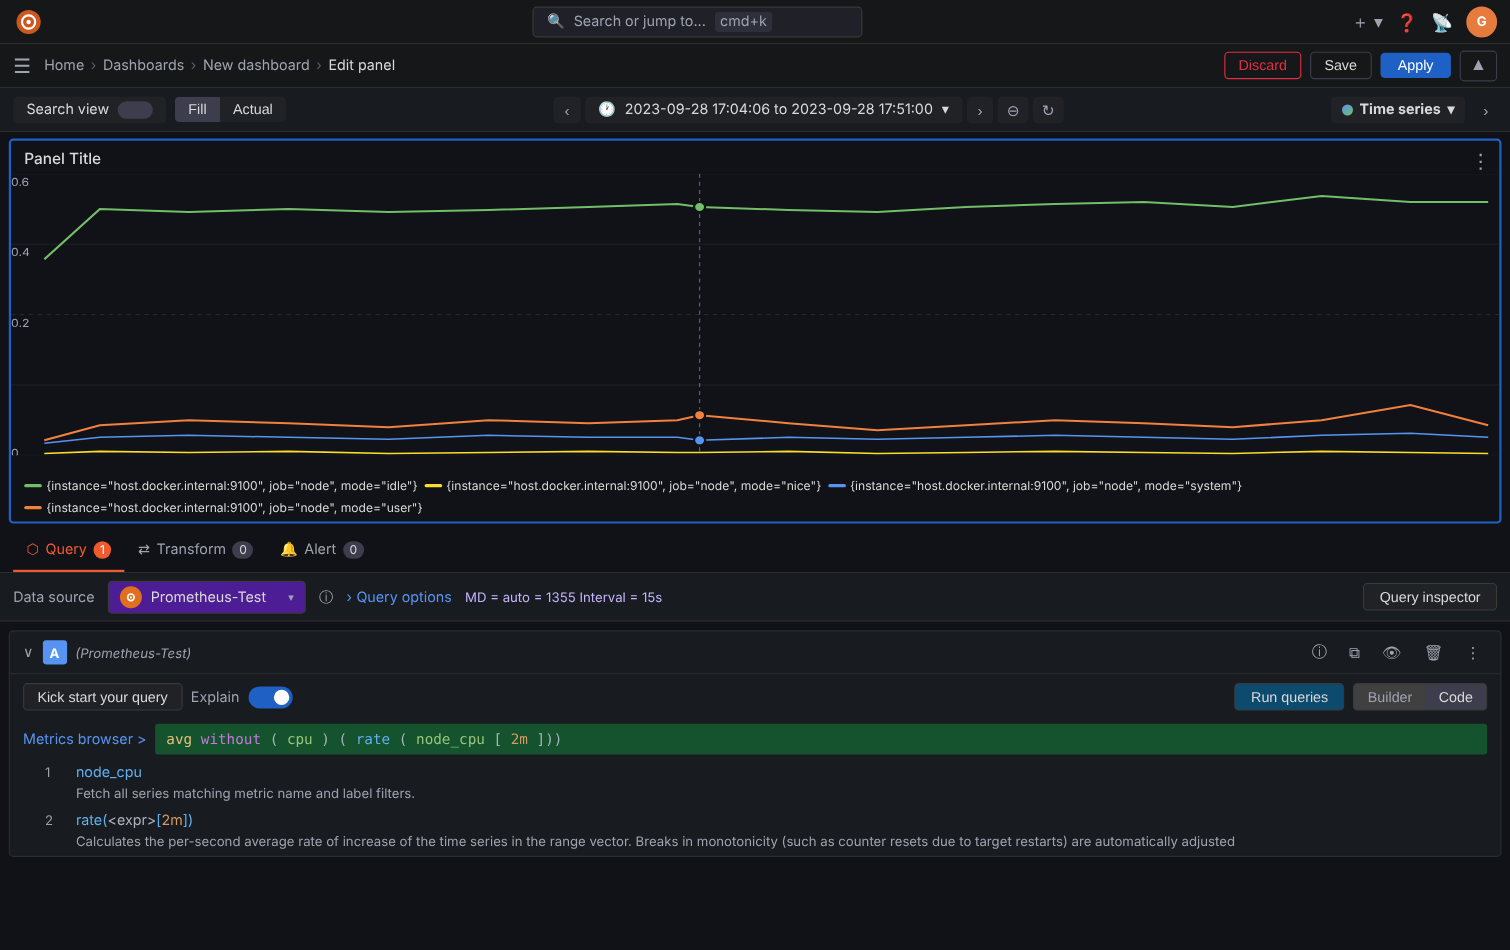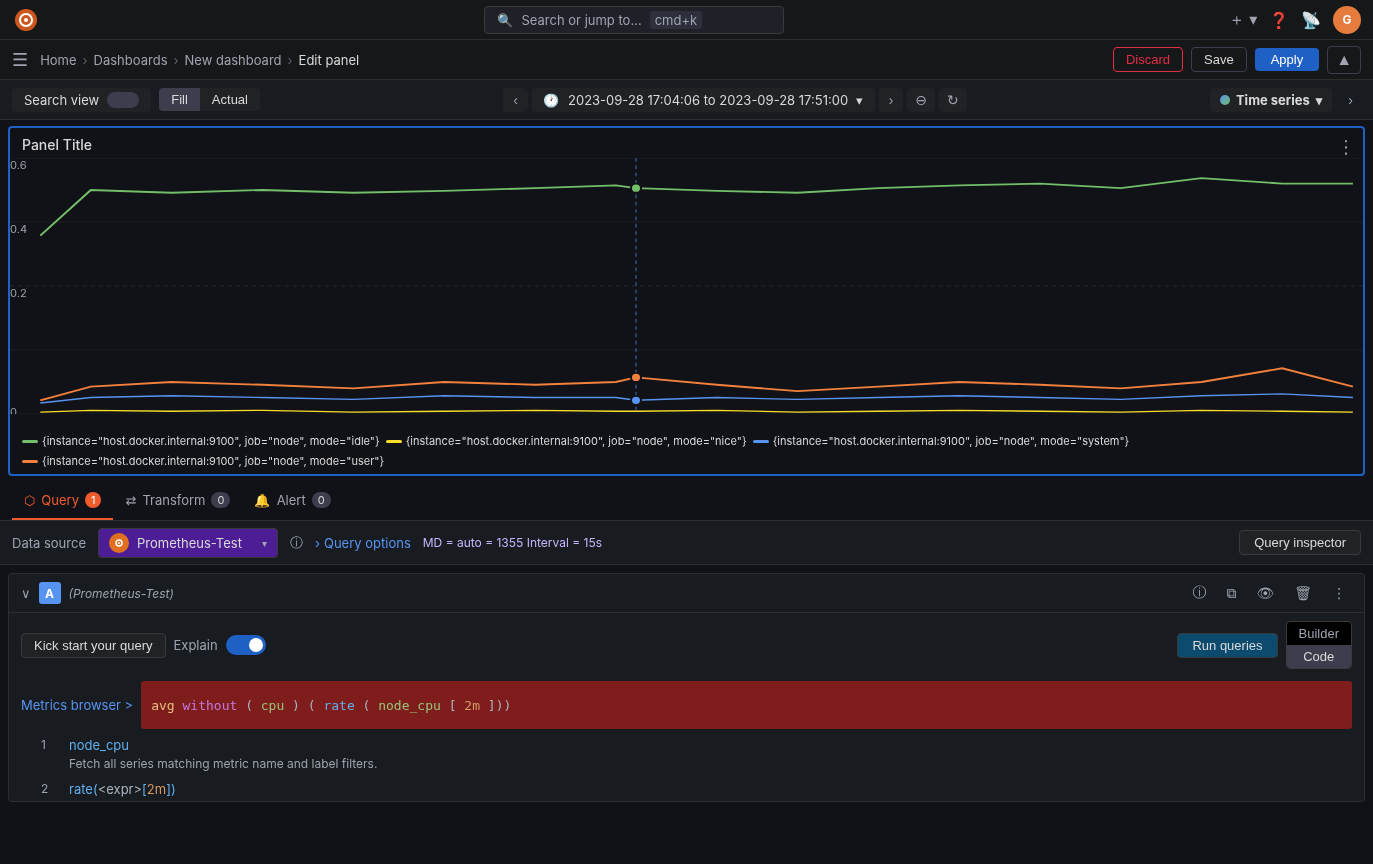--- a/index.html
+++ b/index.html
@@ -103,21 +103,21 @@
     .query-ds-label { color: #9fa3b0; font-style: italic; font-size: 12px; }
     .query-header-actions { display: flex; align-items: center; gap: 8px; margin-left: auto; }
     .query-icon-btn { background: transparent; border: none; color: #9fa3b0; cursor: pointer; font-size: 14px; padding: 2px 6px; }
 
     .query-block-toolbar { display: flex; align-items: center; padding: 8px 12px; gap: 8px; }
     .kick-start-btn { background: #202226; border: 1px solid #3a3a3a; color: #d9d9d9; padding: 4px 12px; border-radius: 4px; cursor: pointer; font-size: 13px; }
     .explain-label { color: #9fa3b0; font-size: 13px; }
     .explain-toggle { width: 40px; height: 20px; background: #1f60c4; border-radius: 10px; position: relative; cursor: pointer; }
     .explain-toggle::after { content: ''; position: absolute; right: 3px; top: 3px; width: 14px; height: 14px; background: #fff; border-radius: 50%; }
     .run-queries-btn { margin-left: auto; background: #0c4a6e; border: 1px solid #3a3a3a; color: #d9d9d9; padding: 4px 14px; border-radius: 4px; cursor: pointer; font-size: 13px; }
-    .builder-code-tabs { display: flex; background: #000000; border-radius: 4px; overflow: hidden; border: 1px solid #3a3a3a; flex-direction: column; }
+    .builder-code-tabs { display: flex; background: #404040; border-radius: 4px; overflow: hidden; border: 1px solid #3a3a3a; }
     .bc-tab { padding: 4px 12px; cursor: pointer; color: #9fa3b0; font-size: 13px; background: transparent; border: none; }
     .bc-tab.active { background: #3d3d4d; color: #d9d9d9; }
 
     
     .metrics-browser-row { display: flex; align-items: center; padding: 4px 12px; gap: 8px; }
     .metrics-browser-link { color: #5794f2; cursor: pointer; font-size: 13px; display: flex; align-items: center; gap: 4px; }
 
     
     .explain-line { display: flex; align-items: flex-start; padding: 4px 12px 4px 32px; gap: 12px; }
     .explain-num { color: #9fa3b0; font-size: 12px; min-width: 16px; }
@@ -326,21 +326,21 @@
     <span class="explain-label">Explain</span>
     <div class="explain-toggle"></div>
     <button class="run-queries-btn">Run queries</button>
     <div class="builder-code-tabs">
       <button class="bc-tab">Builder</button>
       <button class="bc-tab active">Code</button>
     </div>
   </div>
   <div class="metrics-browser-row">
     <span class="metrics-browser-link">Metrics browser &gt;</span>
-    <div style="flex:1; background:#7f1d1d; border-radius:3px; padding:16px 10px;">
+    <div style="flex:1; background:#14532d; border-radius:3px; padding:6px 10px;">
       <span style="font-family:monospace; font-size:13px;">
         <span style="color:#e5c07b;">avg</span>
         <span style="color:#abb2bf;"> </span>
         <span style="color:#c678dd;">without</span>
         <span style="color:#abb2bf;">(</span>
         <span style="color:#98c379;">cpu</span>
         <span style="color:#abb2bf;">) (</span>
         <span style="color:#61afef;">rate</span>
         <span style="color:#abb2bf;">(</span>
         <span style="color:#98c379;">node_cpu</span>
@@ -356,15 +356,16 @@
       <div class="explain-title">node_cpu</div>
       <div class="explain-desc">Fetch all series matching metric name and label filters.</div>
     </div>
   </div>
   <div class="explain-line">
     <span class="explain-num">2</span>
     <div class="explain-content">
       <div class="explain-title" style="color:#61afef;">
         <span style="color:#61afef;">rate</span>(<span style="color:#abb2bf;">&lt;expr&gt;</span>[<span style="color:#d19a66;">2m</span>])
       </div>
+      <div class="explain-desc">Calculates the per-second average rate of increase of the time series in the range vector. Breaks in monotonicity (such as counter resets due to target restarts) are automatically adjusted</div>
     </div>
   </div>
 </div>
 
 </body></html>

